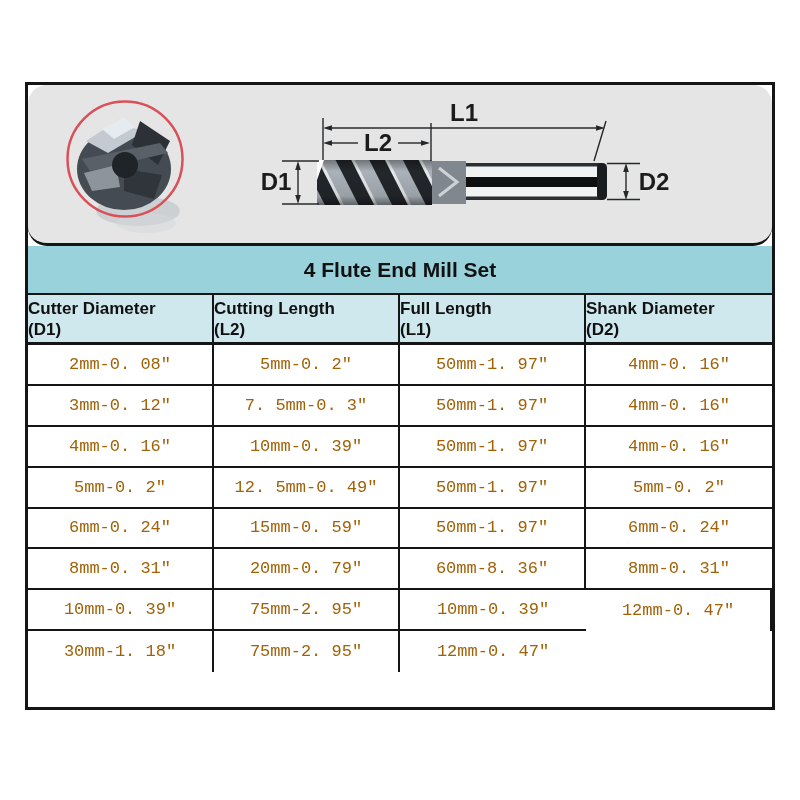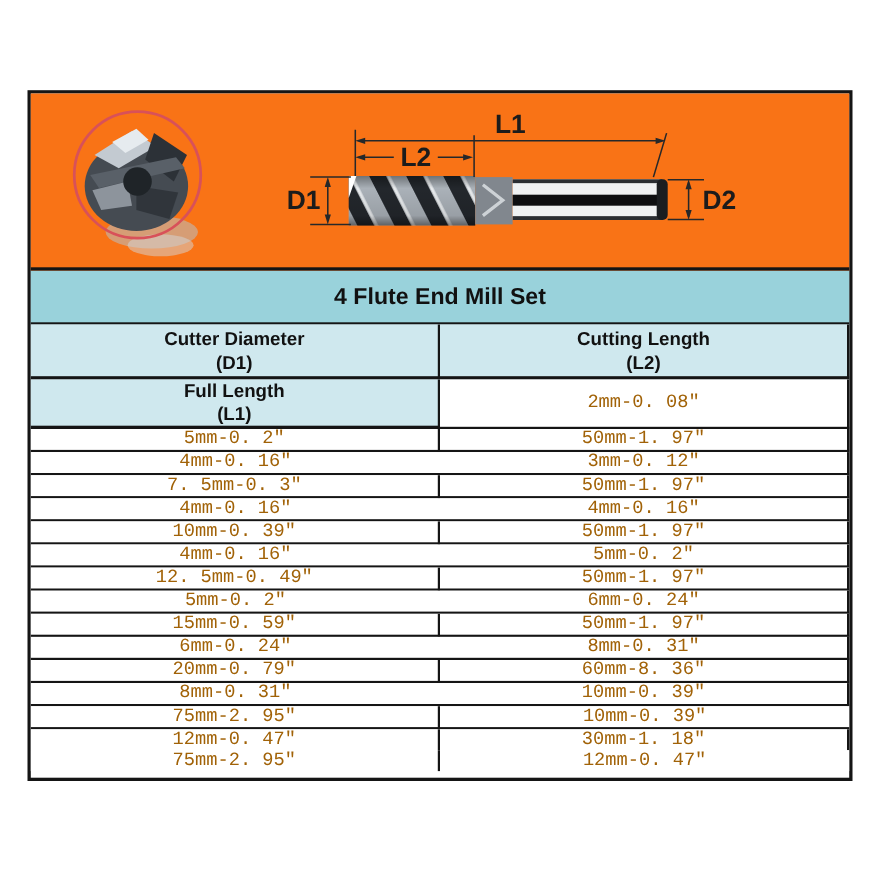--- a/index.html
+++ b/index.html
@@ -7,31 +7,31 @@
     --header-bg:#cfe8ee;
     --border:#151515;
     --accent-red:#d85159;
     --text:#1a1a1a;
   }
   html,body{margin:0;padding:0;background:#ffffff;}
   .page{position:relative;width:800px;height:800px;background:#ffffff;overflow:hidden;
         font-family:"Liberation Sans",sans-serif;color:var(--text);}
   .sheet{position:absolute;left:25px;top:82px;width:750px;height:628px;
          box-sizing:border-box;border:3px solid var(--border);background:#ffffff;}
-  .diagram-zone{position:relative;height:158px;border-bottom:3px solid var(--border);background:#f97316;}
+  .diagram-zone{position:relative;height:158px;border-bottom:3px solid var(--border);background:#e5e5e5;border-radius:19px;}
   .diagram-zone svg{display:block;}
 
-  .spec-table{display:grid;grid-template-columns:repeat(2,1fr);
+  .spec-table{display:grid;grid-template-columns:repeat(4,1fr);
               grid-template-rows:49px 50px repeat(8,1fr);height:426px;}
   .title-row{grid-column:1/-1;background:var(--title-bg);border-bottom:2px solid var(--border);
              display:flex;align-items:center;justify-content:center;
              font-size:21px;font-weight:bold;color:#111;}
   .head-cell{background:var(--header-bg);border-right:2px solid var(--border);
              border-bottom:3px solid var(--border);
-             display:flex;flex-direction:column;align-items:center;justify-content:center;
+             display:flex;flex-direction:column;align-items:flex-start;justify-content:center;
              font-size:17px;font-weight:bold;line-height:21px;color:#111;}
   .head-cell:nth-child(5){border-right:none;}
   .data-cell{background:#ffffff;border-right:2px solid var(--border);border-bottom:2px solid var(--border);
              display:flex;align-items:center;justify-content:center;
              font-family:"Liberation Mono",monospace;font-size:17px;color:#a16207;letter-spacing:0px;}
   .data-cell.last-col{border-right:none;}
   .data-cell.last-row{border-bottom:none;}
   .dim-label{font-family:"Liberation Sans",sans-serif;font-weight:bold;font-size:24px;fill:#1c1c1c;}
   .dim-line{stroke:#26282a;stroke-width:1.4;fill:none;}
   .dim-arrow{fill:#26282a;stroke:none;}
@@ -130,20 +130,24 @@
         <span>(D1)</span>
       </div>
       <div class="head-cell">
         <span>Cutting Length</span>
         <span>(L2)</span>
       </div>
       <div class="head-cell">
         <span>Full Length</span>
         <span>(L1)</span>
       </div>
+      <div class="head-cell">
+        <span>Shank Diameter</span>
+        <span>(D2)</span>
+      </div>
 
       <div class="data-cell">2mm-0. 08″</div>
       <div class="data-cell">5mm-0. 2″</div>
       <div class="data-cell">50mm-1. 97″</div>
       <div class="data-cell last-col">4mm-0. 16″</div>
 
       <div class="data-cell">3mm-0. 12″</div>
       <div class="data-cell">7. 5mm-0. 3″</div>
       <div class="data-cell">50mm-1. 97″</div>
       <div class="data-cell last-col">4mm-0. 16″</div>

